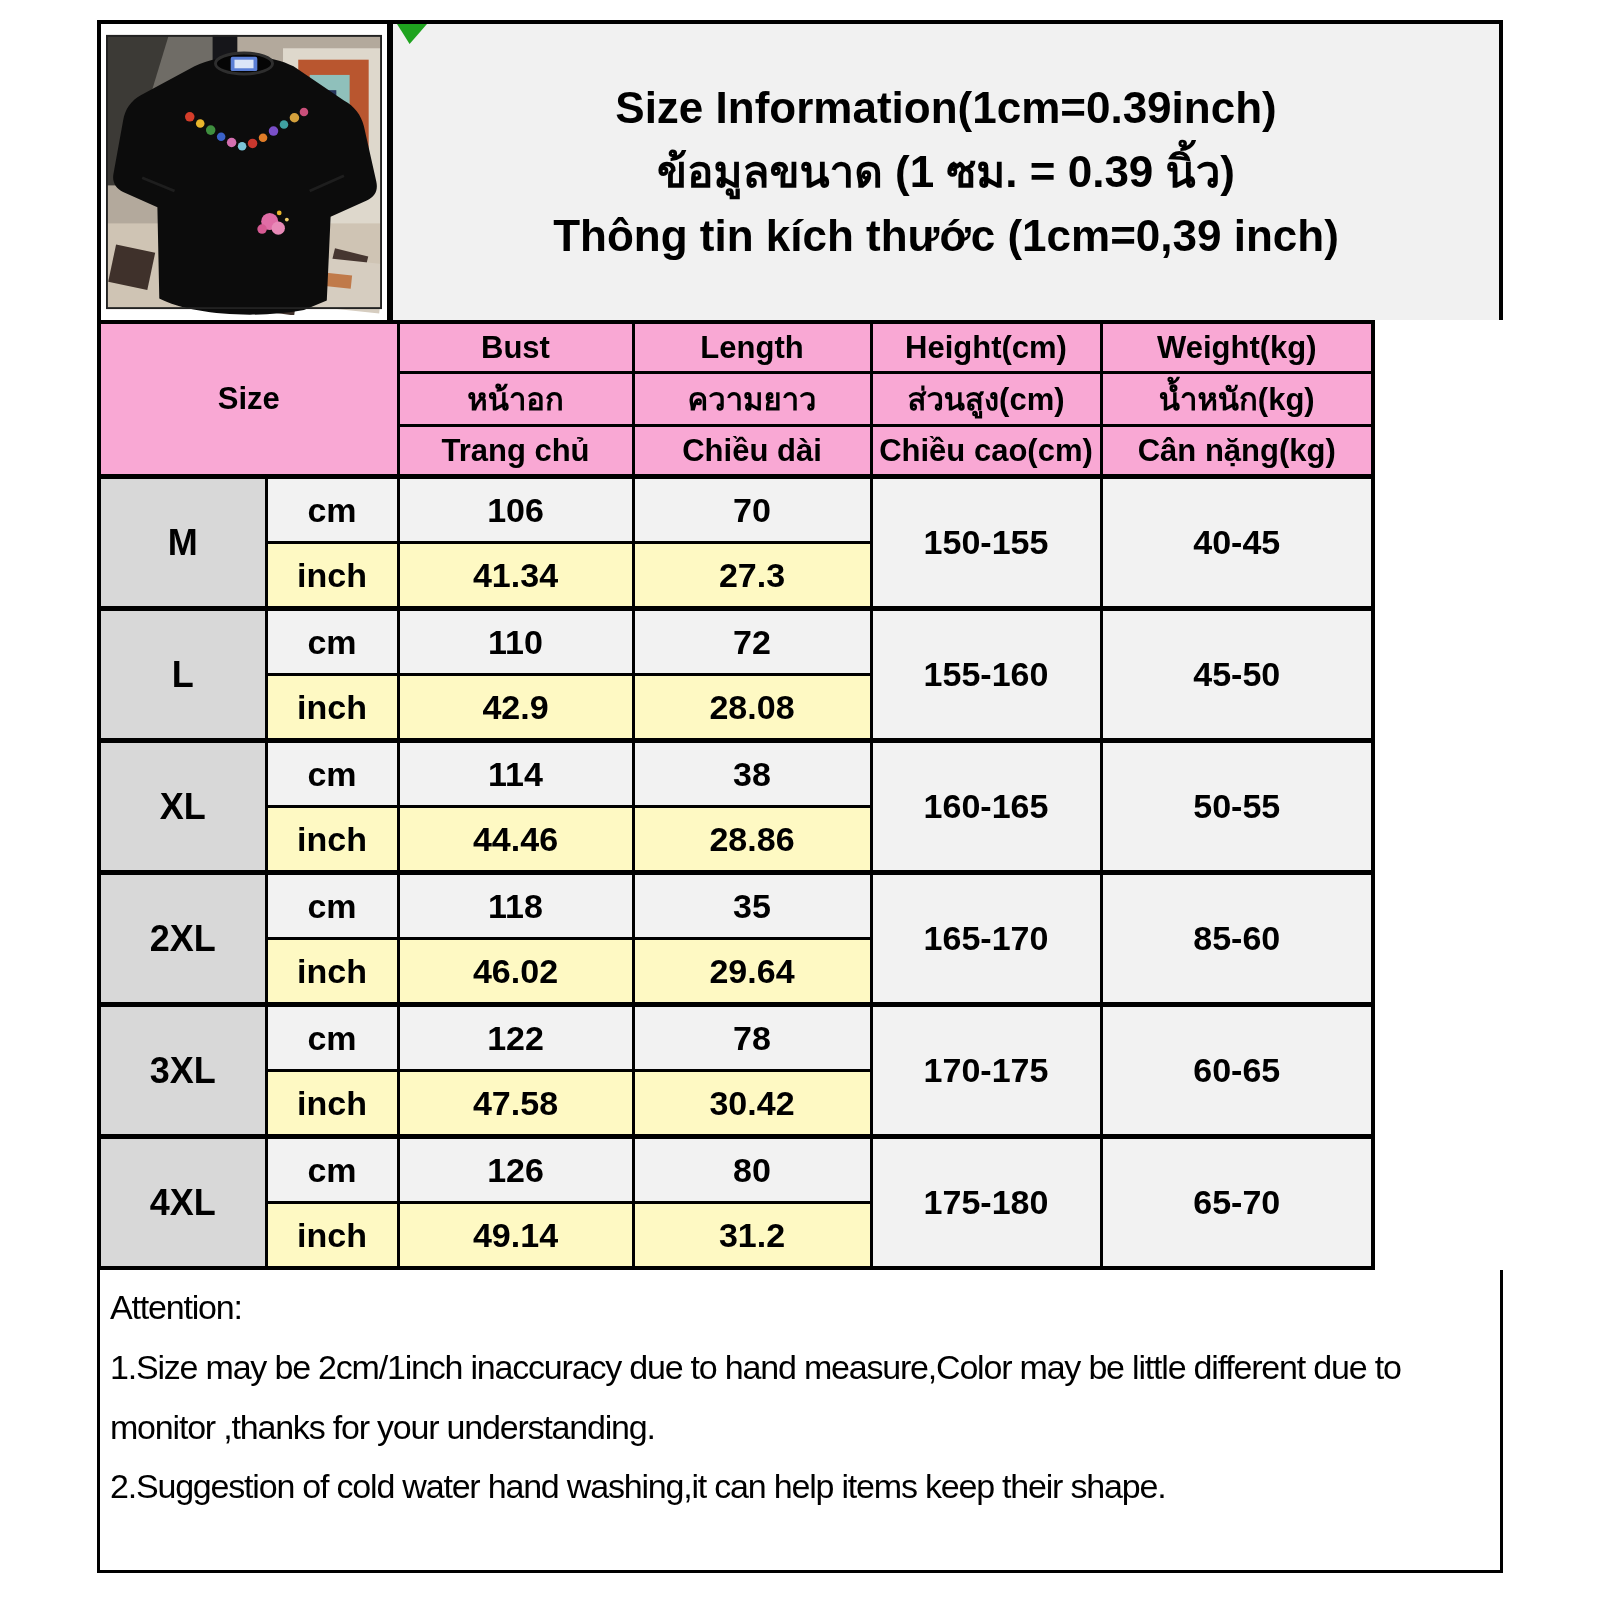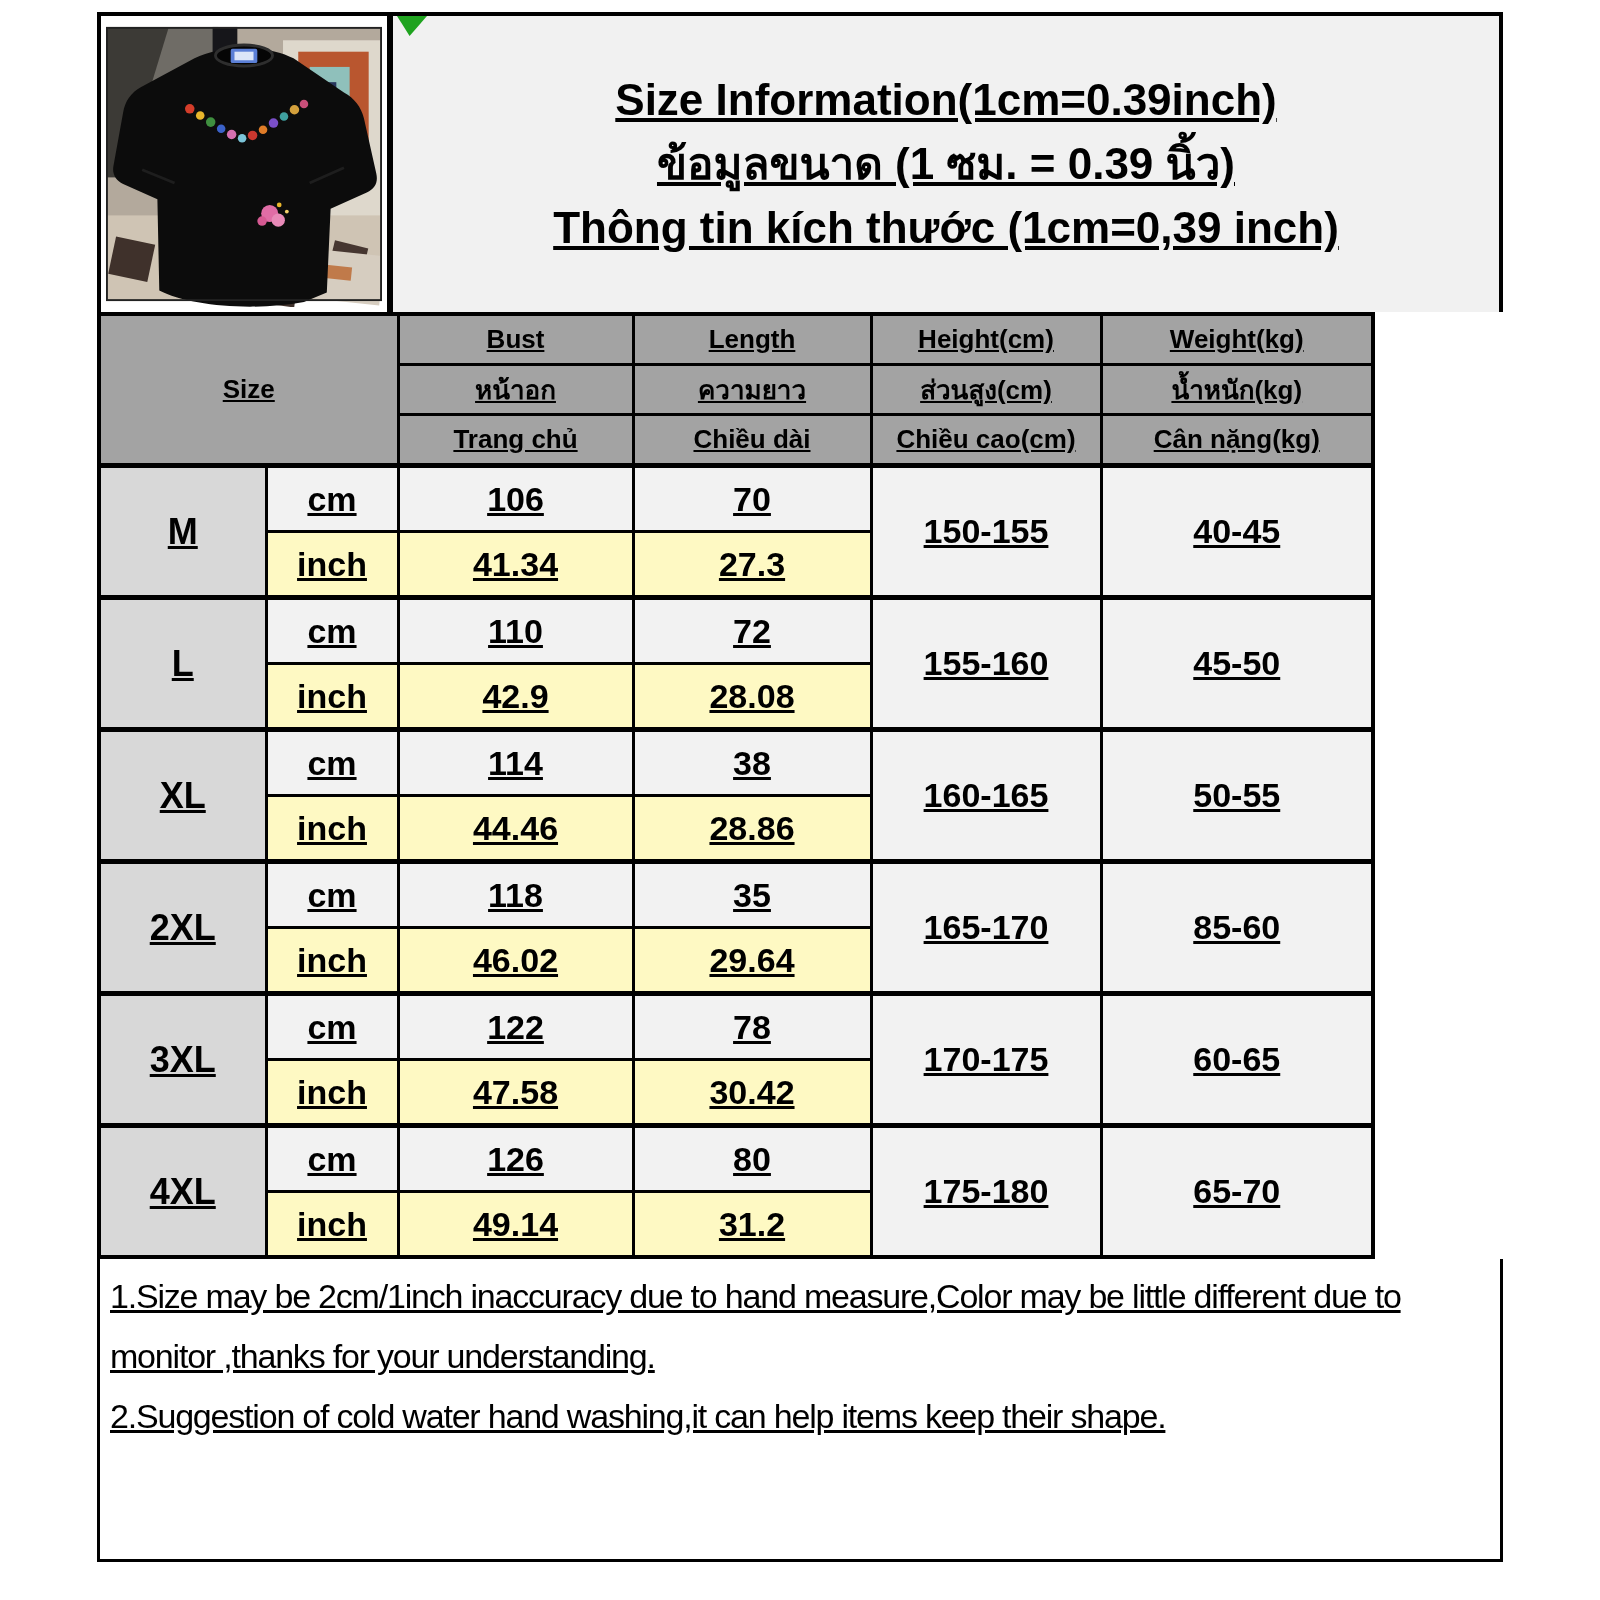--- a/index.html
+++ b/index.html
@@ -1,21 +1,21 @@
 <!DOCTYPE html>
 <html><head>
 <meta charset="utf-8">
 <style>
   html,body{margin:0;padding:0;}
   body{
     width:1600px;height:1600px;background:#ffffff;
     font-family:"Liberation Sans","DejaVu Sans",sans-serif;
     color:#000;
   }
-  .content{width:1406px;margin:12px auto 0;text-decoration:underline;}
+  .content{width:1406px;margin:20px auto 0;}
 
   
   .top{
     display:flex;position:relative;box-sizing:border-box;
     height:300px;border:4px solid #000;border-bottom:none;background:#f1f1f1;
   }
   .photo-cell{
     flex:0 0 292px;box-sizing:border-box;background:#fff;
     border-right:6px solid #000;padding:5px;
   }
@@ -32,21 +32,21 @@
 
   
   table.size-table{
     border-collapse:collapse;table-layout:fixed;width:1274px;
     border:4px solid #000;
   }
   .size-table td{
     border:3px solid #000;text-align:center;vertical-align:middle;
     font-weight:bold;overflow:hidden;padding:0;
   }
-  .hdr td{height:47px;font-size:26px;background:#a3a3a3;}
+  .hdr td{height:47px;font-size:31px;background:#f9a8d4;}
   .size-big{font-size:58px;background:#d8d8d8;}
   .sub td{height:62px;font-size:34px;background:#fef9c3;}
   .sub td.size-name{font-size:36px;background:#d8d8d8;}
   .sub td.shade{background:#f2f2f2;}
   .sub td.merged{background:#f2f2f2;}
   .grp td{border-top:5px solid #000;}
 
   
   .attention{
     box-sizing:border-box;border:3px solid #000;border-top:none;
@@ -225,17 +225,18 @@
       </tr>
       <tr class="sub">
         <td>inch</td>
         <td>49.14</td>
         <td>31.2</td>
       </tr>
     </tbody>
   </table>
 
   <div class="attention">
+    <p>Attention:</p>
     <p>1.Size may be 2cm/1inch inaccuracy due to hand measure,Color may be little different due to monitor ,thanks for your understanding.</p>
     <p>2.Suggestion of cold water hand washing,it can help items keep their shape.</p>
   </div>
 
 </div>
 
 </body></html>

